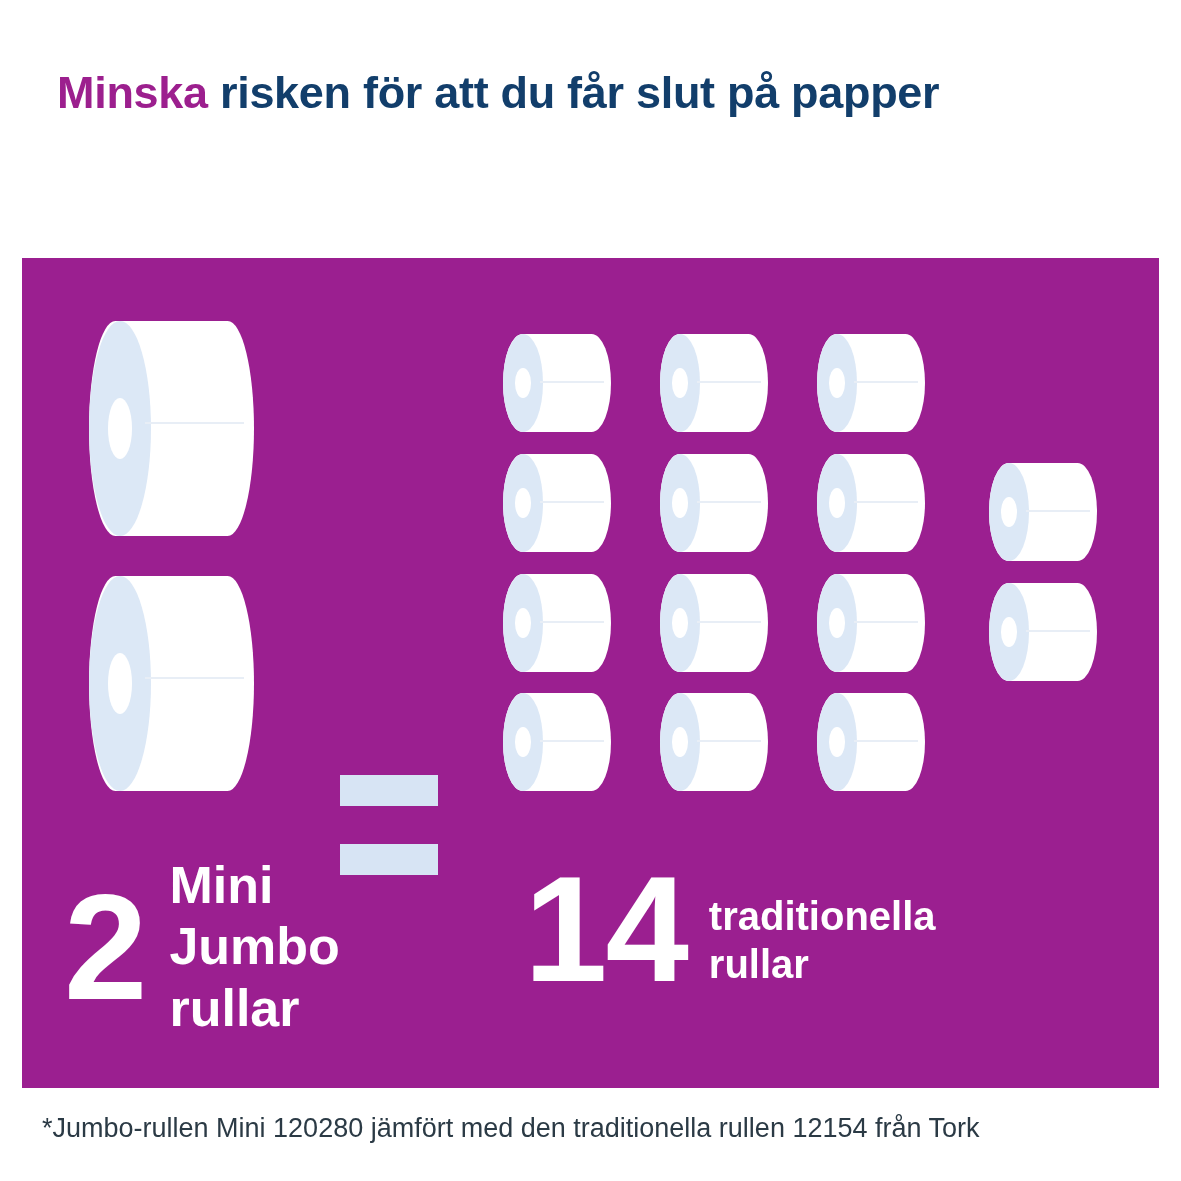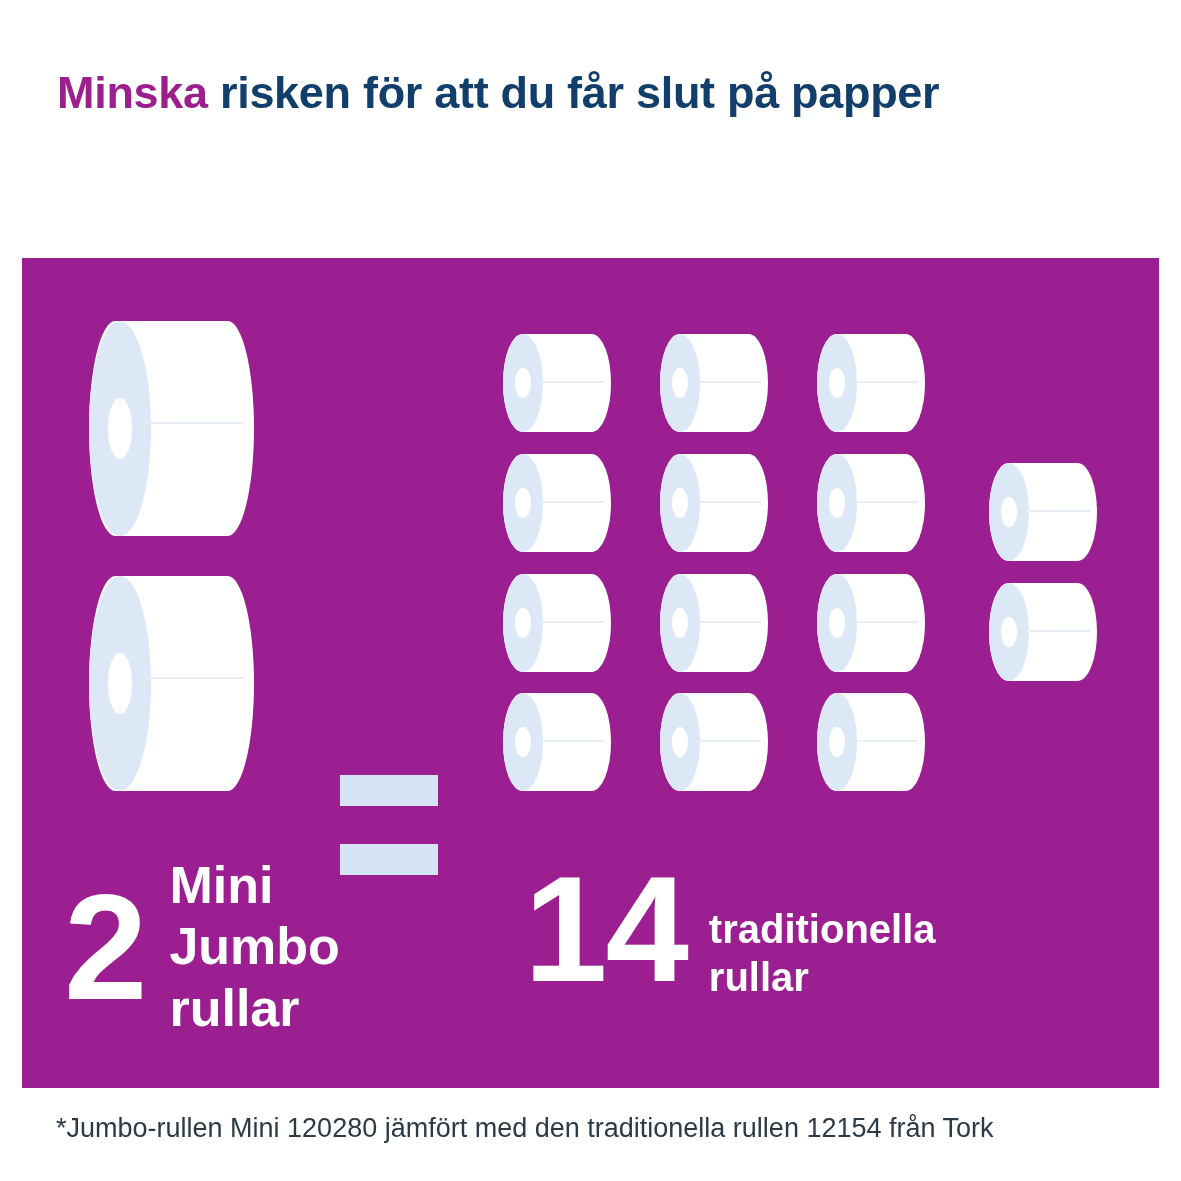--- a/index.html
+++ b/index.html
@@ -131,42 +131,42 @@
     line-height: 1.18;
     margin-left: 24px;
     white-space: pre-line;
   }
 
   .legend-right {
     position: absolute;
     left: 502px;
     top: 600px;
     display: flex;
-    align-items: flex-end;
+    align-items: flex-start;
     color: #ffffff;
   }
   .legend-right .num {
     font-size: 150px;
     font-weight: bold;
     line-height: 0.95;
     letter-spacing: -2px;
   }
   .legend-right .lbl {
     font-size: 40px;
     font-weight: bold;
     line-height: 1.2;
     margin-left: 22px;
-    margin-top: 18px;
+    margin-top: 34px;
     white-space: pre-line;
   }
 
   
   .footnote {
     position: absolute;
-    left: 56px;
+    left: 42px;
     top: 1113px;
     font-size: 27px;
     color: #2b3a45;
     white-space: nowrap;
   }
 </style>
 </head>
 <body>
 
 <div class="page">

